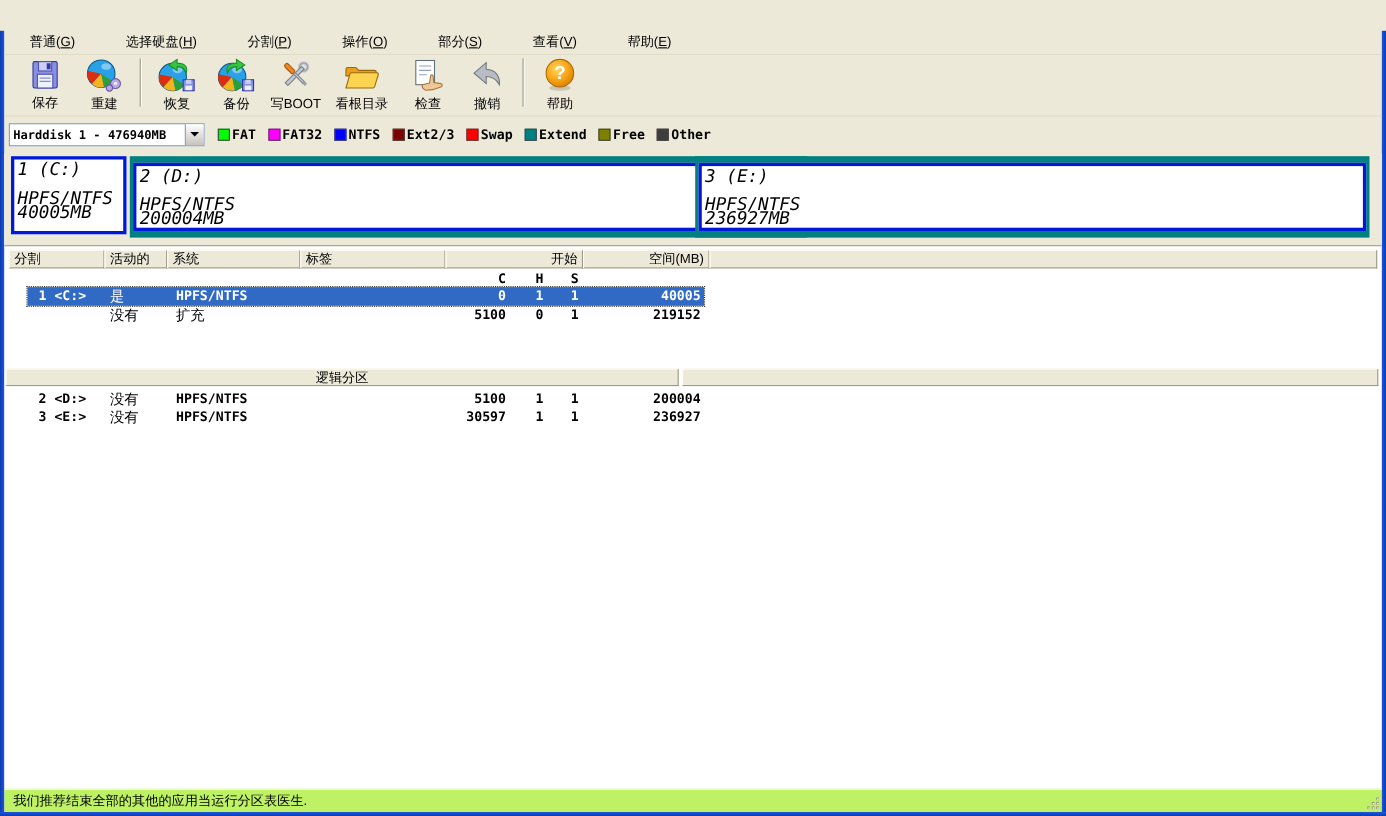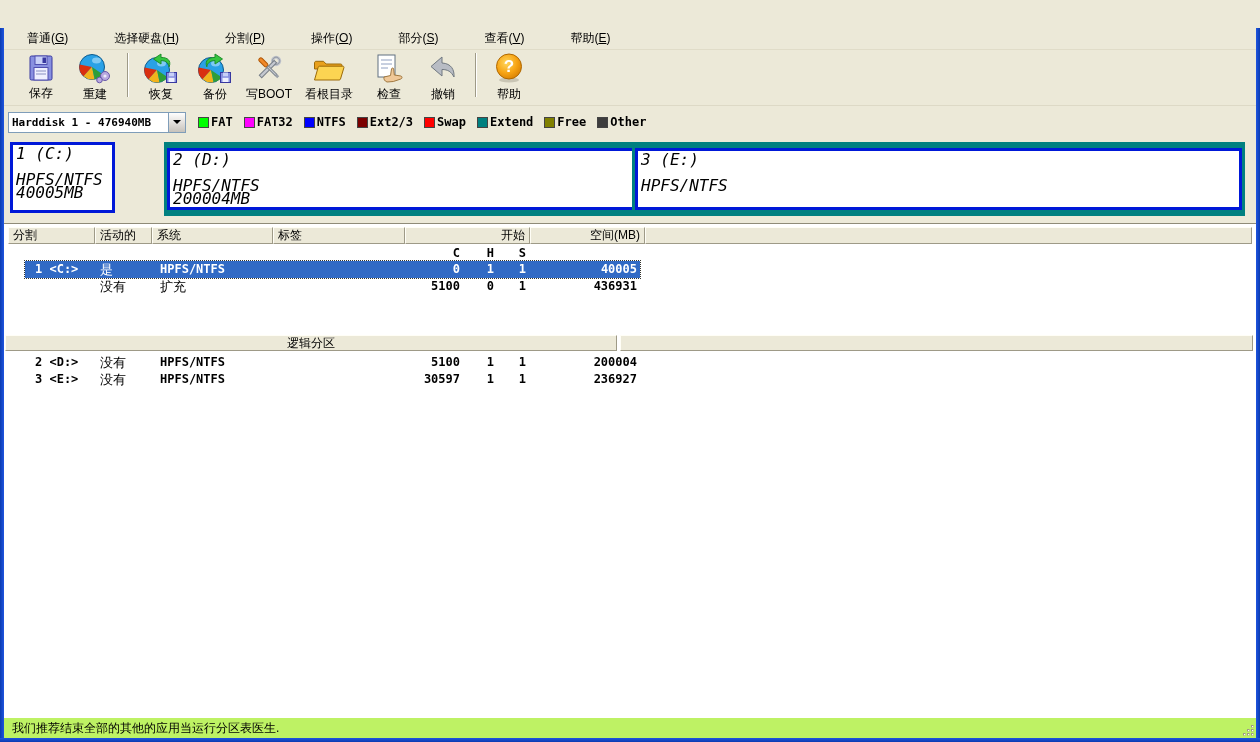--- a/index.html
+++ b/index.html
@@ -58,21 +58,21 @@
   .legend-label { font-family:"DejaVu Sans Mono",monospace; font-weight:bold; font-size:12px; }
 
   
   .partpanel { position:absolute; top:138px; left:4px; right:4px; height:86px; background:#ece9d8;
     border-bottom:1px solid #8f8b78; box-shadow:0 1px 0 rgba(255,255,255,.9); }
   .pbox-text { font-family:"DejaVu Sans Mono",monospace; font-size:16px; line-height:13px; padding:2px 3px;font-style:italic; }
   .pbox-name { margin-bottom:13px; }
   .pbox-primary { position:absolute; left:6px; top:4px; width:105px; height:71px;
     border:3px solid #0018d8; background:#fff; }
   .pwrap { position:absolute; top:4px; height:74px; background:#008080; padding:6px 3px; }
-  .pwrap-2 { left:114px; width:616px;margin-left:46px; }
+  .pwrap-2 { left:114px; width:616px; }
   .pwrap-3 { left:628px; width:613px; }
   .pbox-logical { width:100%; height:100%; border:3px solid #0018d8; background:#fff; }
 
   
   .mainarea { position:absolute; top:224px; left:4px; right:4px; bottom:25px; background:#fff; }
   .thead { position:absolute; top:3px; left:4px; display:flex; height:17px; }
   .th { background:#ece9d8; border-top:1px solid #fffef6; border-left:1px solid #fffef6;
     border-bottom:1px solid #9e9a87; border-right:1px solid #9e9a87;
     font-size:12px; line-height:15px; padding:0 4px; white-space:nowrap; overflow:hidden; }
   .th.ra { text-align:right; }
@@ -305,20 +305,21 @@
           <div>HPFS/NTFS</div>
           <div>200004MB</div>
         </div>
       </div>
     </div>
     <div class="pwrap pwrap-3" style="background-color: rgb(0, 128, 128);">
       <div class="pbox-logical">
         <div class="pbox-text">
           <div class="pbox-name">3 (E:)</div>
           <div>HPFS/NTFS</div>
+          <div>236927MB</div>
         </div>
       </div>
     </div>
   </div>
 
   <div class="mainarea">
     <div class="thead">
       <div class="th" style="width:87px">分割</div>
       <div class="th" style="width:57px">活动的</div>
       <div class="th" style="width:121px">系统</div>
@@ -351,21 +352,21 @@
     </div>
 
     <div class="trow" style="top:54px">
       <div class="c-name"></div>
       <div class="c-act">没有</div>
       <div class="c-sys" style="font-family:'Liberation Sans',sans-serif;font-weight:normal;font-size:13px;">扩充</div>
       <div class="c-lbl"></div>
       <div class="num">5100</div>
       <div class="num">0</div>
       <div class="num">1</div>
-      <div class="num">436931</div>
+      <div class="num">219152</div>
     </div>
 
     <div class="lband lband-1">逻辑分区</div>
     <div class="lband lband-2"></div>
 
     <div class="trow" style="top:130px">
       <div class="c-name">2 &lt;D:&gt;</div>
       <div class="c-act">没有</div>
       <div class="c-sys">HPFS/NTFS</div>
       <div class="c-lbl"></div>

